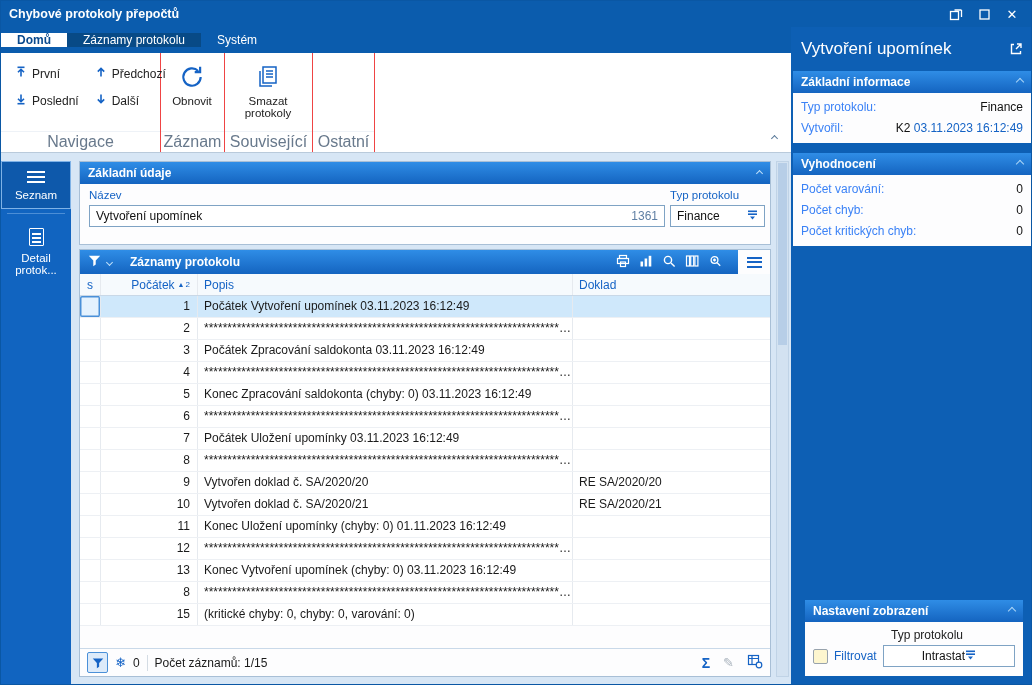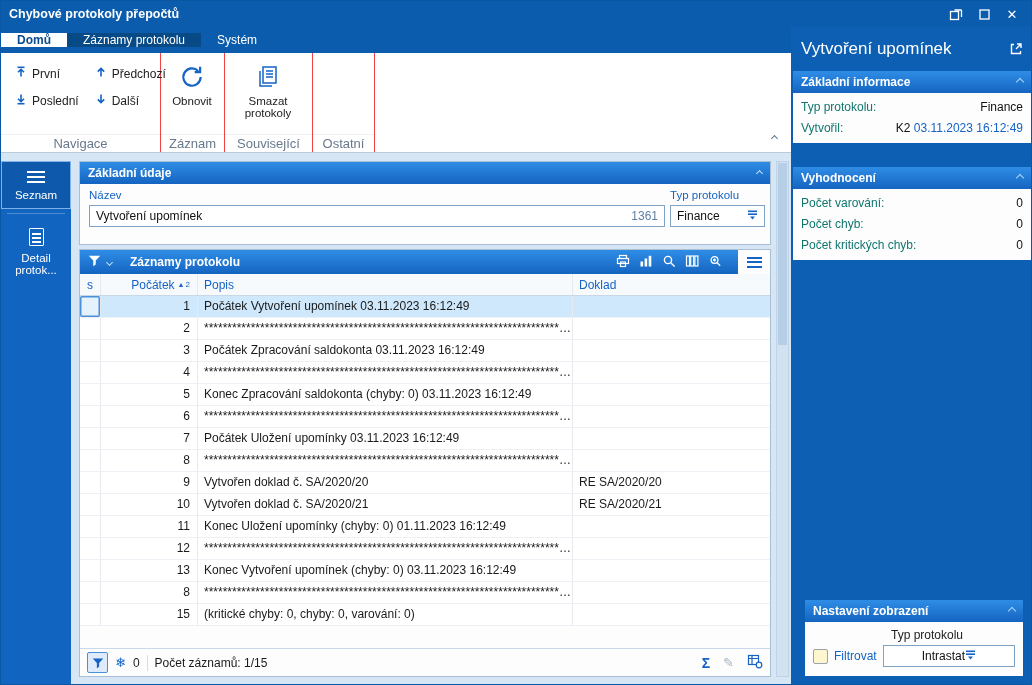--- a/index.html
+++ b/index.html
@@ -16,21 +16,21 @@
   .win-controls { margin-left:auto; display:flex; gap:6px; align-items:center; }
   .wbtn { width:22px; height:18px; display:flex; align-items:center; justify-content:center; color:#fff; font-size:13px; }
   
   .ribbon { position:absolute; left:0; top:26px; width:790px; }
   .tab-row { height:26px; background:#0b5cad; display:flex; align-items:center; }
   .tab { display:flex; align-items:center; padding:0 16px; color:#fff; }
   .tab.active { background:#fff; color:#0a4a8e; font-weight:bold; }
   .tab.dark { background:#084a86; }
   .ribbon-body { height:100px; background:#fff; border-bottom:1px solid #b9cadb; display:flex; position:relative; }
   .rgroup { position:relative; border-right:1px solid #ef4444; padding:6px 8px 16px; }
-  .rgroup-label { position:absolute; left:0; right:0; bottom:1px; text-align:center; font-size:13px; color:#68798c;
+  .rgroup-label { position:absolute; left:0; right:0; bottom:1px; text-align:center; font-size:16px; color:#68798c;
     border-top:1px solid #eef2f7; padding-top:1px; }
   .nav-grid { display:grid; grid-template-columns:auto auto; column-gap:8px; row-gap:10px; padding:6px 2px 0; }
   .nav-btn { display:flex; align-items:center; gap:5px; color:#222; padding:1px 4px; }
   .big-btn { width:60px; display:flex; flex-direction:column; align-items:center; gap:3px; padding-top:5px;
     font-size:11.5px; line-height:12px; text-align:center; color:#222; }
   .ribbon-collapse { position:absolute; right:14px; bottom:8px; color:#5a7a9a; }
   .chev { display:inline-block; width:7px; height:7px; border-style:solid; border-width:2px 2px 0 0;
     border-color:currentColor; transform:rotate(-45deg); }
   .chev.sm { width:5px; height:5px; border-width:1.6px 1.6px 0 0; }
   .chev.down { transform:rotate(135deg); }
@@ -90,27 +90,27 @@
   .sb-right { margin-left:auto; display:flex; gap:13px; align-items:center; }
   .sum { color:#1563c5; font-size:14px; font-weight:bold; }
   .pencil { color:#a8b2bc; font-size:13px; }
   .vscroll { position:absolute; left:775px; top:8px; bottom:9px; width:13px; background:#d3e2f1; border:1px solid #c0d3e6; }
   .vthumb { position:absolute; left:1px; right:1px; top:1px; height:182px; background:#b7cee7; }
   
   .rp { position:absolute; left:790px; top:26px; width:242px; bottom:0; background:#0d5fb4; }
   .rp-header { height:44px; display:flex; align-items:center; padding:0 10px; color:#fff; }
   .rp-title { font-size:17px; }
   .rp-open { margin-left:auto; display:flex; }
-  .rp-sec { margin:0 2px 24px; }
+  .rp-sec { margin:0 2px 10px; }
   .rp-sec-h { height:22px; background:linear-gradient(180deg,#2f8de6,#1464c0); display:flex; align-items:center;
     padding:0 8px; color:#fff; font-weight:bold; }
   .rp-sec-h .chev { margin-left:auto; color:#aad4f7; width:6px; height:6px; border-width:1.8px 1.8px 0 0; }
   .rp-sec-b { background:#fdfdfe; padding:3px 8px 5px; }
   .info-row { display:flex; align-items:center; height:21px; }
-  .il { color:#0f766e; }
+  .il { color:#3b82f6; }
   .iv { margin-left:auto; color:#111; }
   .blue-text { color:#1563c5; }
   .rp-bottom { position:absolute; left:6px; right:2px; bottom:0; margin:8px; }
   .ds-label { padding:6px 8px 3px 86px; color:#222; background:#fdfdfe; }
   .ds-row { display:flex; align-items:center; gap:6px; padding:0 8px 9px; background:#fdfdfe; }
   .checkbox { width:15px; height:15px; background:#fdf6cf; border:1px solid #98a3ad; border-radius:2px; flex:none; }
   .ds-select { flex:1; height:22px; border:1px solid #7fa3c4; background:#fff; display:flex; align-items:center;
     justify-content:center; padding:0 5px; color:#111; }
 </style>
 </head>

